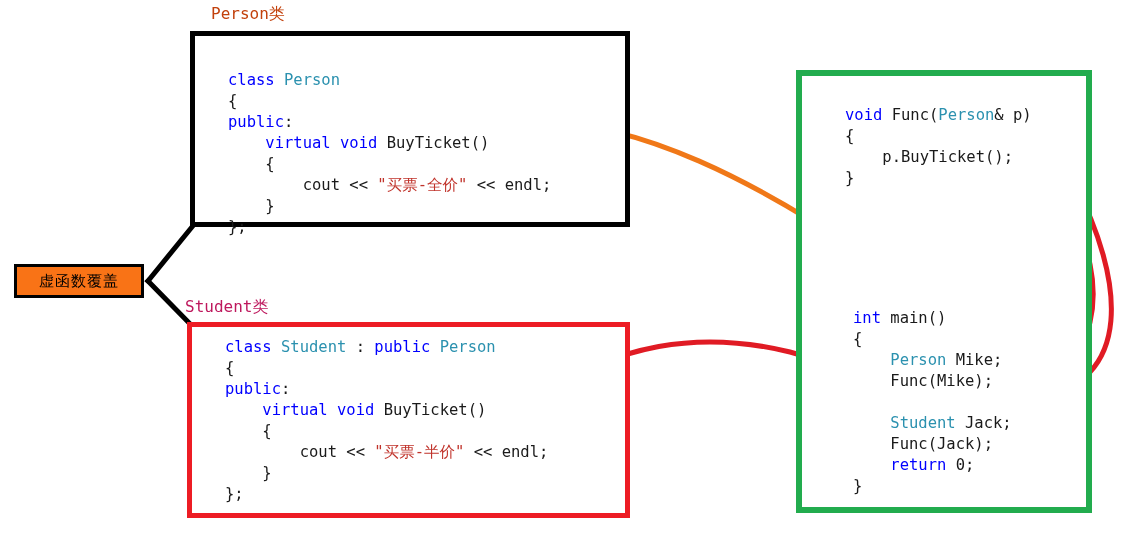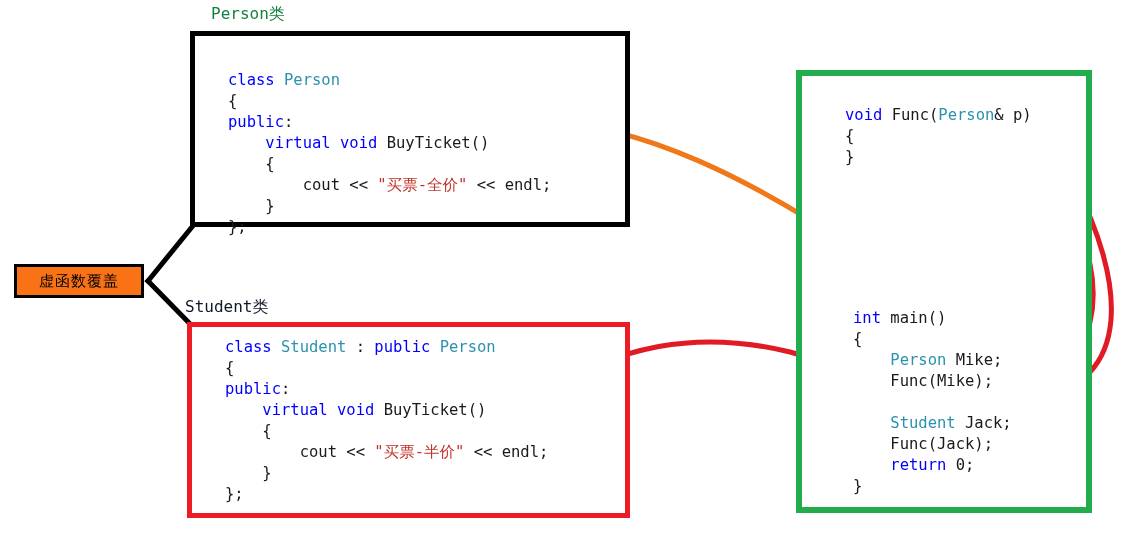--- a/index.html
+++ b/index.html
@@ -42,22 +42,22 @@
     font-family:"DejaVu Sans","Liberation Sans",sans-serif;
     font-size:15px;color:#000;letter-spacing:1px;
   }
 
   
   .caption{
     position:absolute;
     font-family:"DejaVu Sans Mono","Liberation Mono",monospace;
     font-size:16px;white-space:nowrap;
   }
-  #person-caption{left:211px;top:4px;color:#15803d;}
-  #student-caption{left:185px;top:297px;color:#0f172a;}
+  #person-caption{left:211px;top:4px;color:#c2410c;}
+  #student-caption{left:185px;top:297px;color:#be185d;}
 
   
   #watermark{
     position:absolute;right:12px;bottom:6px;
     font-family:"DejaVu Sans","Liberation Sans",sans-serif;
     font-size:19px;color:#d6d6d6;letter-spacing:1px;white-space:nowrap;
   }
 
   svg.overlay{position:absolute;left:0;top:0;width:1143px;height:539px;pointer-events:none;}
 </style>
@@ -91,17 +91,17 @@
 
   <div class="caption" id="person-caption">Person类</div>
   <div class="caption" id="student-caption">Student类</div>
 
   <div class="codebox" id="person-box"></div>
   <div class="codebox" id="student-box"></div>
   <div class="codebox" id="main-box"></div>
 
   <div class="code" id="person-code"><div><span class="kw">class </span><span class="type">Person</span></div><div><span class="plain">{</span></div><div><span class="kw">public</span><span class="plain">:</span></div><div><span class="plain">    </span><span class="kw">virtual void </span><span class="plain">BuyTicket()</span></div><div><span class="plain">    {</span></div><div><span class="plain">        cout &lt;&lt; </span><span class="str">"买票-全价"</span><span class="plain"> &lt;&lt; endl;</span></div><div><span class="plain">    }</span></div><div><span class="plain">};</span></div></div>
   <div class="code" id="student-code"><div><span class="kw">class </span><span class="type">Student</span><span class="plain"> : </span><span class="kw">public </span><span class="type">Person</span></div><div><span class="plain">{</span></div><div><span class="kw">public</span><span class="plain">:</span></div><div><span class="plain">    </span><span class="kw">virtual void </span><span class="plain">BuyTicket()</span></div><div><span class="plain">    {</span></div><div><span class="plain">        cout &lt;&lt; </span><span class="str">"买票-半价"</span><span class="plain"> &lt;&lt; endl;</span></div><div><span class="plain">    }</span></div><div><span class="plain">};</span></div></div>
-  <div class="code" id="func-code"><div><span class="kw">void </span><span class="plain">Func(</span><span class="type">Person</span><span class="plain">&amp; p)</span></div><div><span class="plain">{</span></div><div><span class="plain">}</span></div></div>
+  <div class="code" id="func-code"><div><span class="kw">void </span><span class="plain">Func(</span><span class="type">Person</span><span class="plain">&amp; p)</span></div><div><span class="plain">{</span></div><div><span class="plain">    p.BuyTicket();</span></div><div><span class="plain">}</span></div></div>
   <div class="code" id="main-code"><div><span class="kw">int </span><span class="plain">main()</span></div><div><span class="plain">{</span></div><div><span class="plain">    </span><span class="type">Person</span><span class="plain"> Mike;</span></div><div><span class="plain">    Func(Mike);</span></div><div>&nbsp;</div><div><span class="plain">    </span><span class="type">Student</span><span class="plain"> Jack;</span></div><div><span class="plain">    Func(Jack);</span></div><div><span class="plain">    </span><span class="kw">return </span><span class="plain">0;</span></div><div><span class="plain">}</span></div></div>
 
 
 </div>
 
 </body></html>

